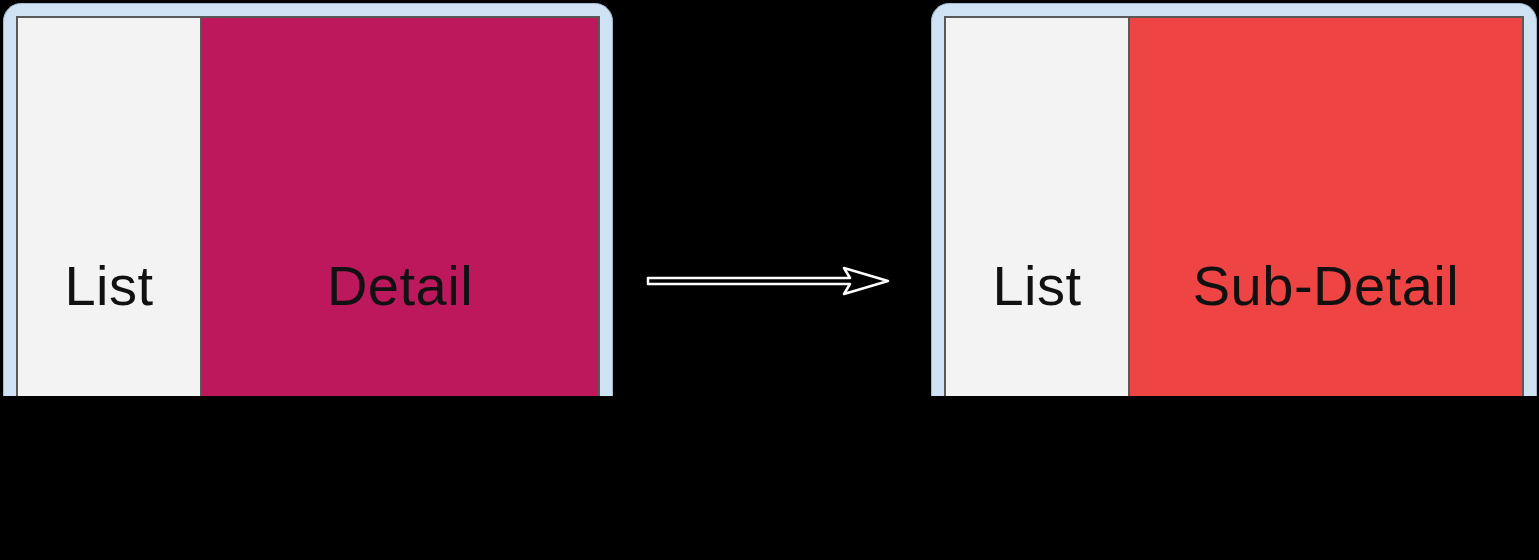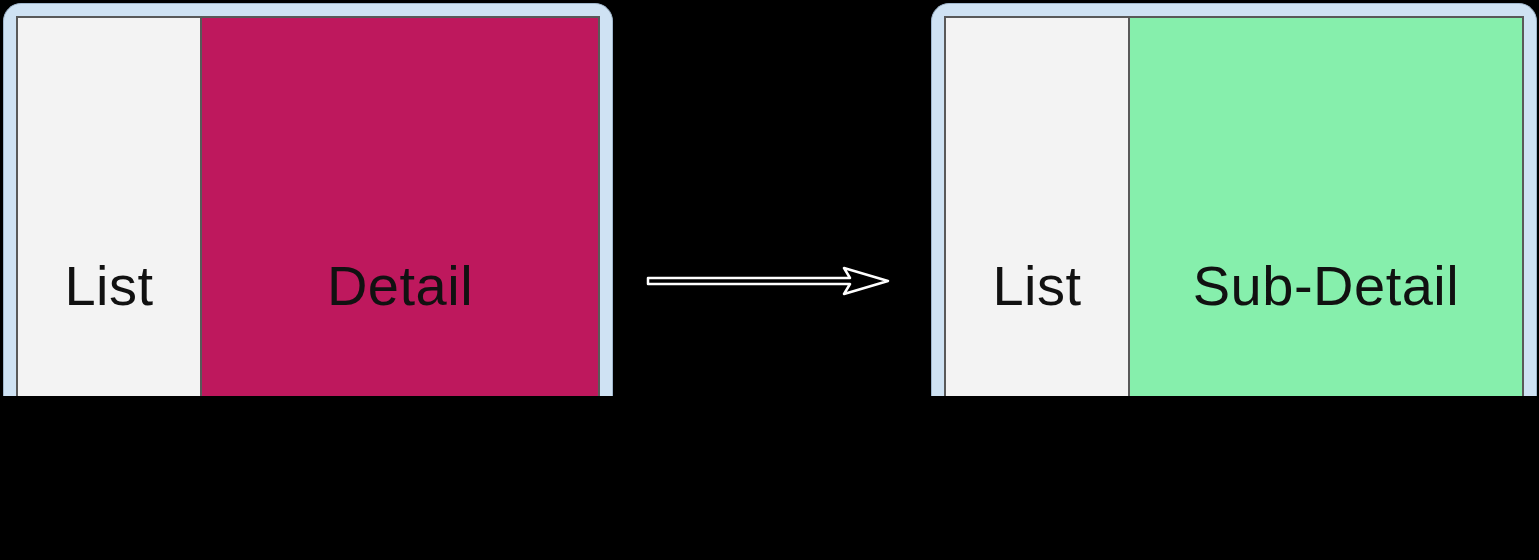--- a/index.html
+++ b/index.html
@@ -85,19 +85,19 @@
 
   <svg class="arrow" viewBox="0 0 248 44" aria-hidden="true">
     <path d="M 3 19 L 205 19 L 199 9 L 243 22 L 199 35 L 205 25 L 3 25 Z"></path>
   </svg>
 
   <figure class="device device-after" style="background-color: rgb(207, 226, 243);">
     <div class="screen">
       <div class="pane pane-list" style="background-color: rgb(243, 243, 243);">
         <span class="pane-label">List</span>
       </div>
-      <div class="pane pane-main" style="background-color: #86efac;">
+      <div class="pane pane-main" style="background-color: #ef4444;">
         <span class="pane-label">Sub-Detail</span>
       </div>
     </div>
   </figure>
 
 </div>
 
 </body></html>

